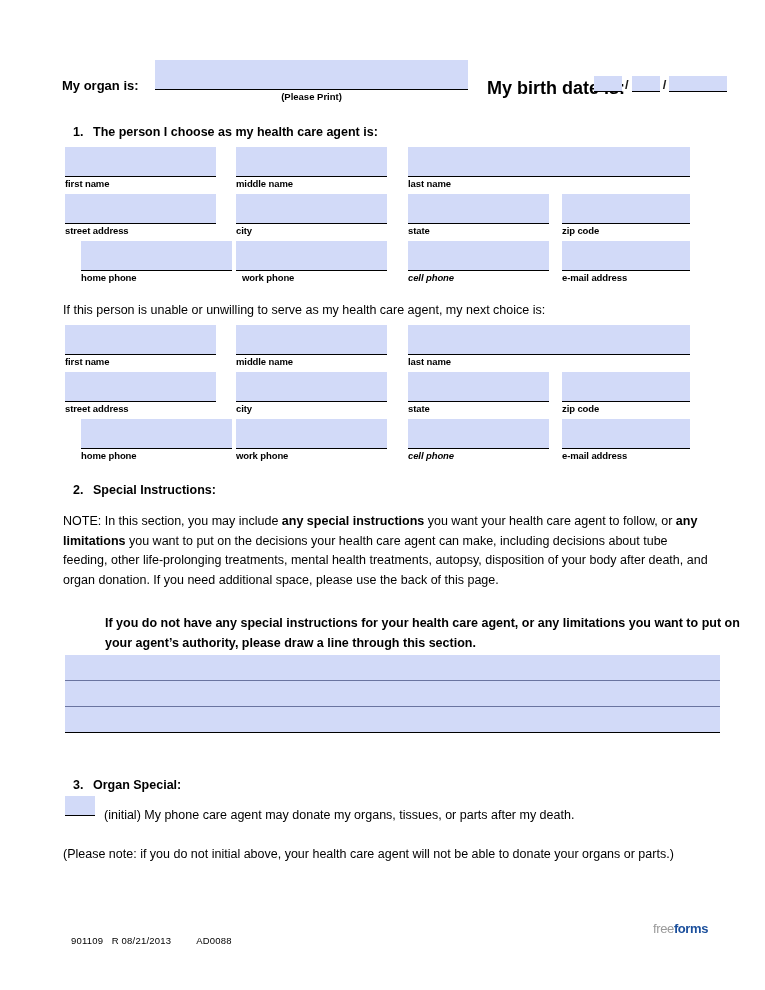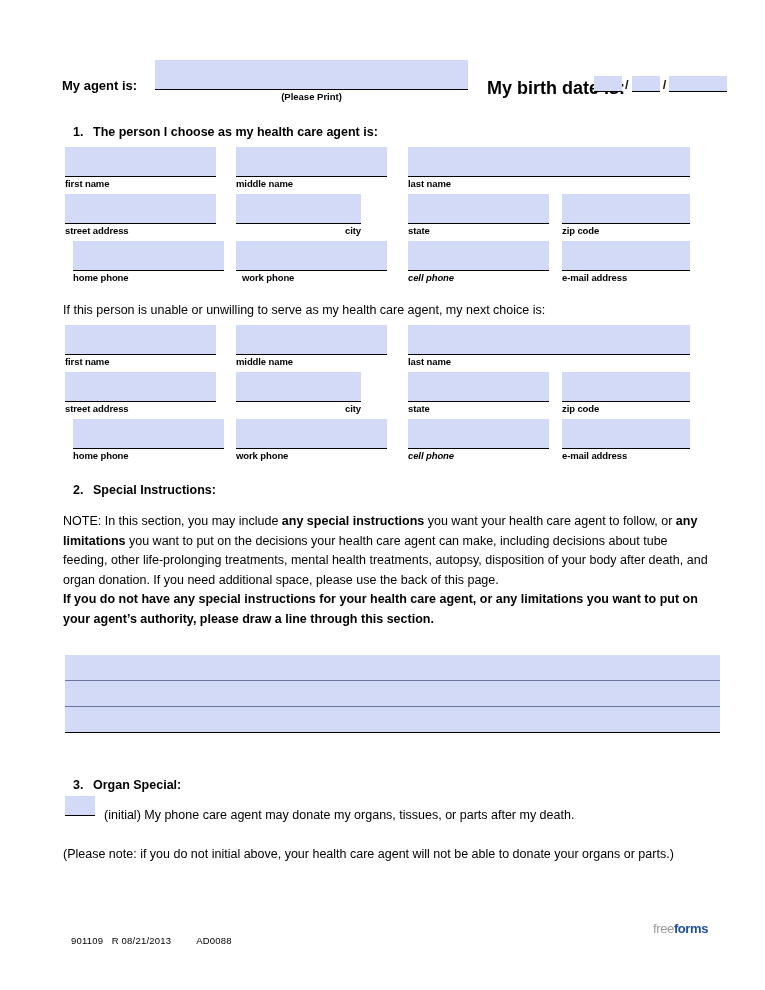--- a/index.html
+++ b/index.html
@@ -112,25 +112,25 @@
   .row { position: relative; height: 47px; }
   .cell { position: absolute; top: 0; }
   .cell .fld { width: 100%; }
 
   
   .c-first  { left: 0px;   width: 151px; }
   .c-middle { left: 171px; width: 151px; }
   .c-last   { left: 343px; width: 282px; }
   
   .c-street { left: 0px;   width: 151px; }
-  .c-city   { left: 171px; width: 125px; text-align: right; }
+  .c-city   { left: 171px; width: 151px; }
   .c-state  { left: 343px; width: 141px; }
   .c-zip    { left: 497px; width: 128px; }
   
-  .c-home   { left: 8px;   width: 151px; }
+  .c-home   { left: 16px;   width: 151px; }
   .c-work   { left: 171px; width: 151px; }
   .c-cell   { left: 343px; width: 141px; font-style: italic; }
   .c-email  { left: 497px; width: 128px; }
 
   .intro-line {
     position: absolute;
     font-size: 12.5px;
     white-space: nowrap;
   }
 
@@ -197,21 +197,21 @@
   }
   .logo .free { color: #9a9a9a; font-weight: normal; }
   .logo .forms { color: #1b4f9c; font-weight: bold; }
 </style>
 </head>
 <body>
 
 <div class="page">
 
   <div class="hdr">
-    <div class="hdr-name-label">My agent is:</div>
+    <div class="hdr-name-label">My organ is:</div>
     <div class="hdr-name-field fld"></div>
     <div class="please-print">(Please Print)</div>
 
     <div class="hdr-birth-label">My birth date is:</div>
     <div class="bd-group">
       <span class="bd-seg bd-m"></span>
       <span class="bd-slash">/</span>
       <span class="bd-seg bd-d"></span>
       <span class="bd-slash">/</span>
       <span class="bd-seg bd-y"></span>
@@ -331,21 +331,21 @@
   </div>
 
   <div class="sec-head" style="left:65px; top:483px;">
     <span class="sec-num">2.</span><span>Special Instructions:</span>
   </div>
 
   <div class="para" style="top:512px;">
     <span>NOTE:  In this section, you may include </span><b>any special instructions</b><span> you want your health care agent to follow, or </span><b>any limitations</b><span> you want to put on the decisions your health care agent can make, including decisions about tube feeding, other life-prolonging treatments, mental health treatments, autopsy, disposition of  your body after death, and organ donation.  If you need additional space, please use the back of this page.</span>
   </div>
 
-  <div class="para para-bold" style="top:590px;">If you do not have any special instructions for your health care agent, or any limitations you want to put on your agent’s authority, please draw a line through this section.</div>
+  <div class="para para-bold" style="top:614px;margin-left:42px;">If you do not have any special instructions for your health care agent, or any limitations you want to put on your agent’s authority, please draw a line through this section.</div>
 
   <div class="ta" style="top:655px;">
     <div class="ta-row"></div>
     <div class="ta-row"></div>
     <div class="ta-row last"></div>
   </div>
 
   <div class="sec-head" style="left:65px; top:778px;">
     <span class="sec-num">3.</span><span>Organ Special:</span>
   </div>

